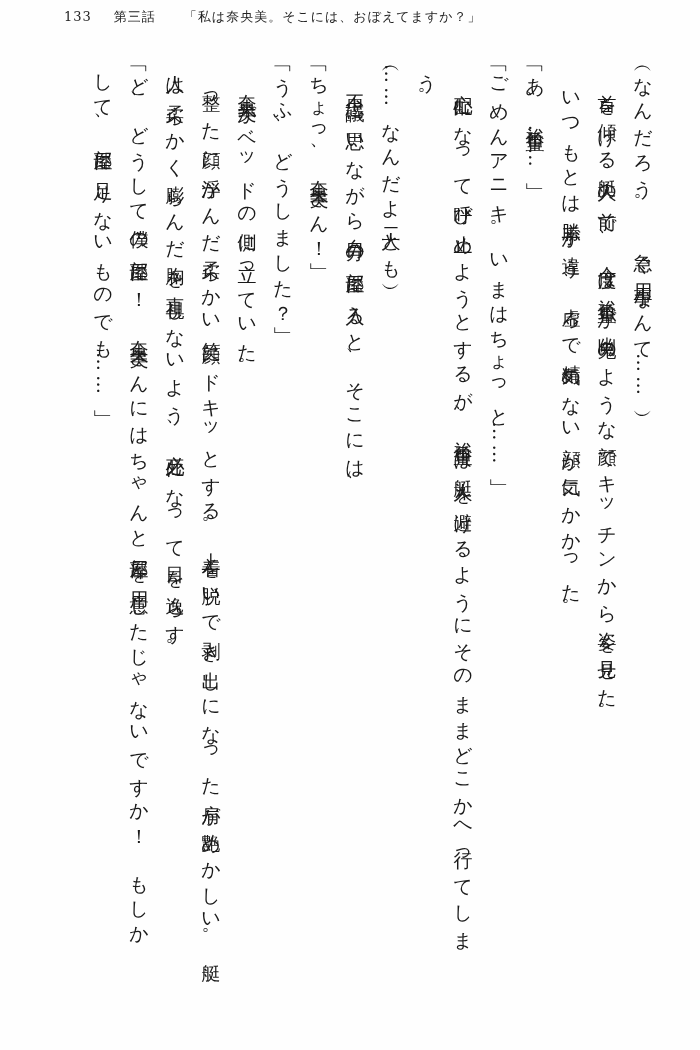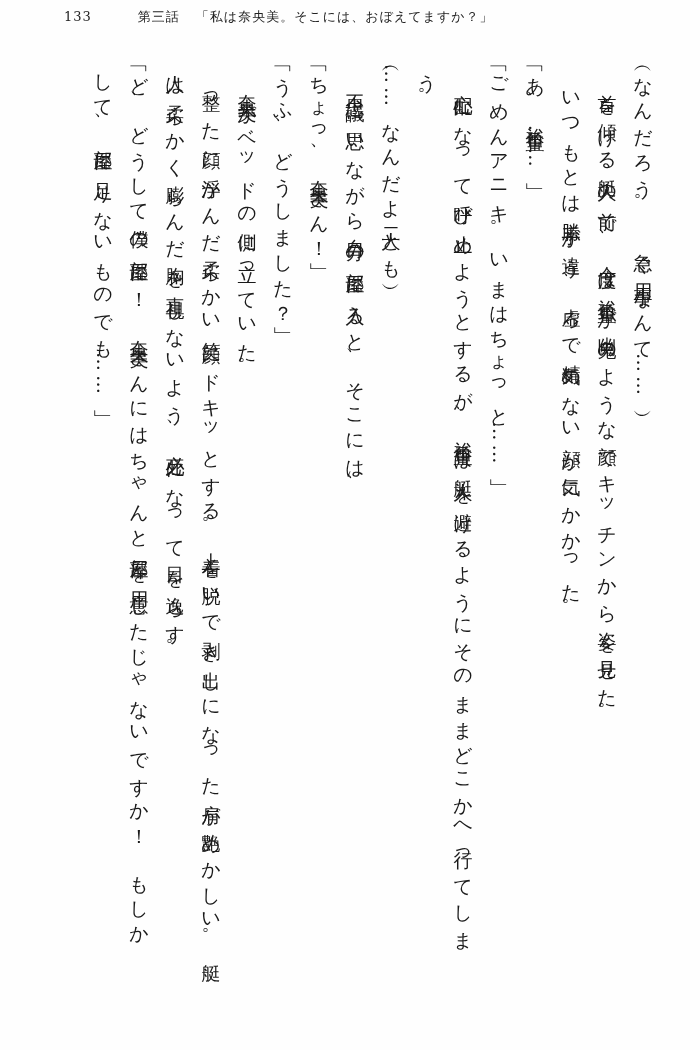--- a/index.html
+++ b/index.html
@@ -25,25 +25,25 @@
     position: absolute;
     top: 8px;
     left: 64px;
     font-size: 13px;
     letter-spacing: 1px;
     white-space: nowrap;
     color: #222222;
   }
   .page-number {
     display: inline-block;
-    margin-right: 46px;
+    margin-right: 22px;
   }
   .chapter-label {
     display: inline-block;
-    margin-right: 16px;
+    margin-right: 28px;
   }
   .text-block {
     position: absolute;
     top: 60px;
     right: 38px;
     height: 896px;
     writing-mode: vertical-rl;
     -webkit-writing-mode: vertical-rl;
     text-orientation: mixed;
     font-size: 19px;

